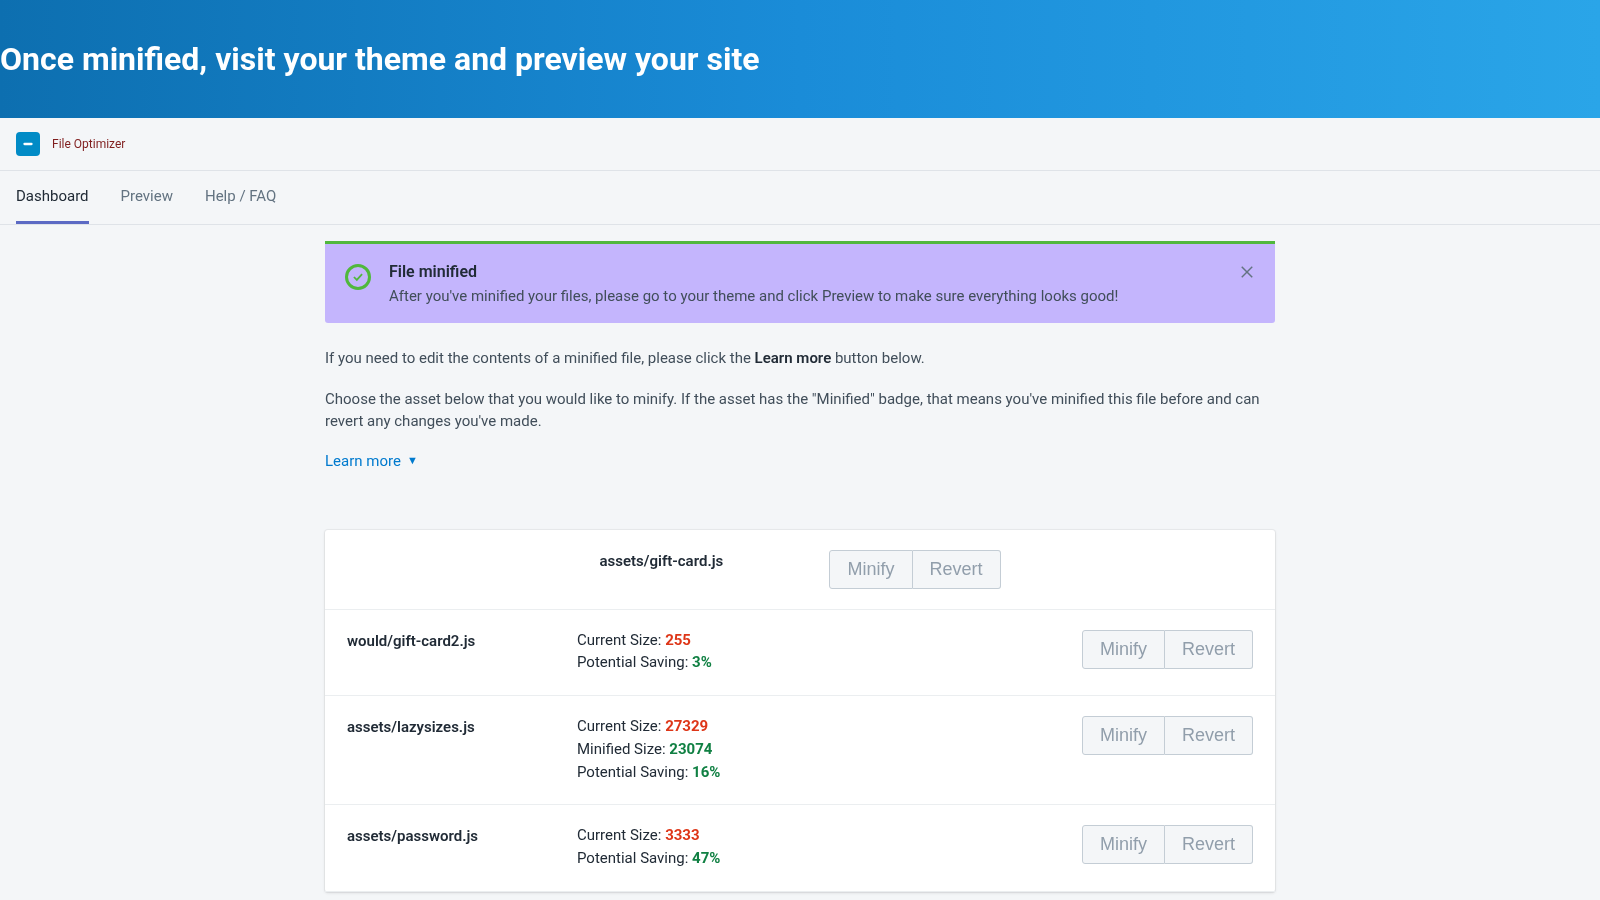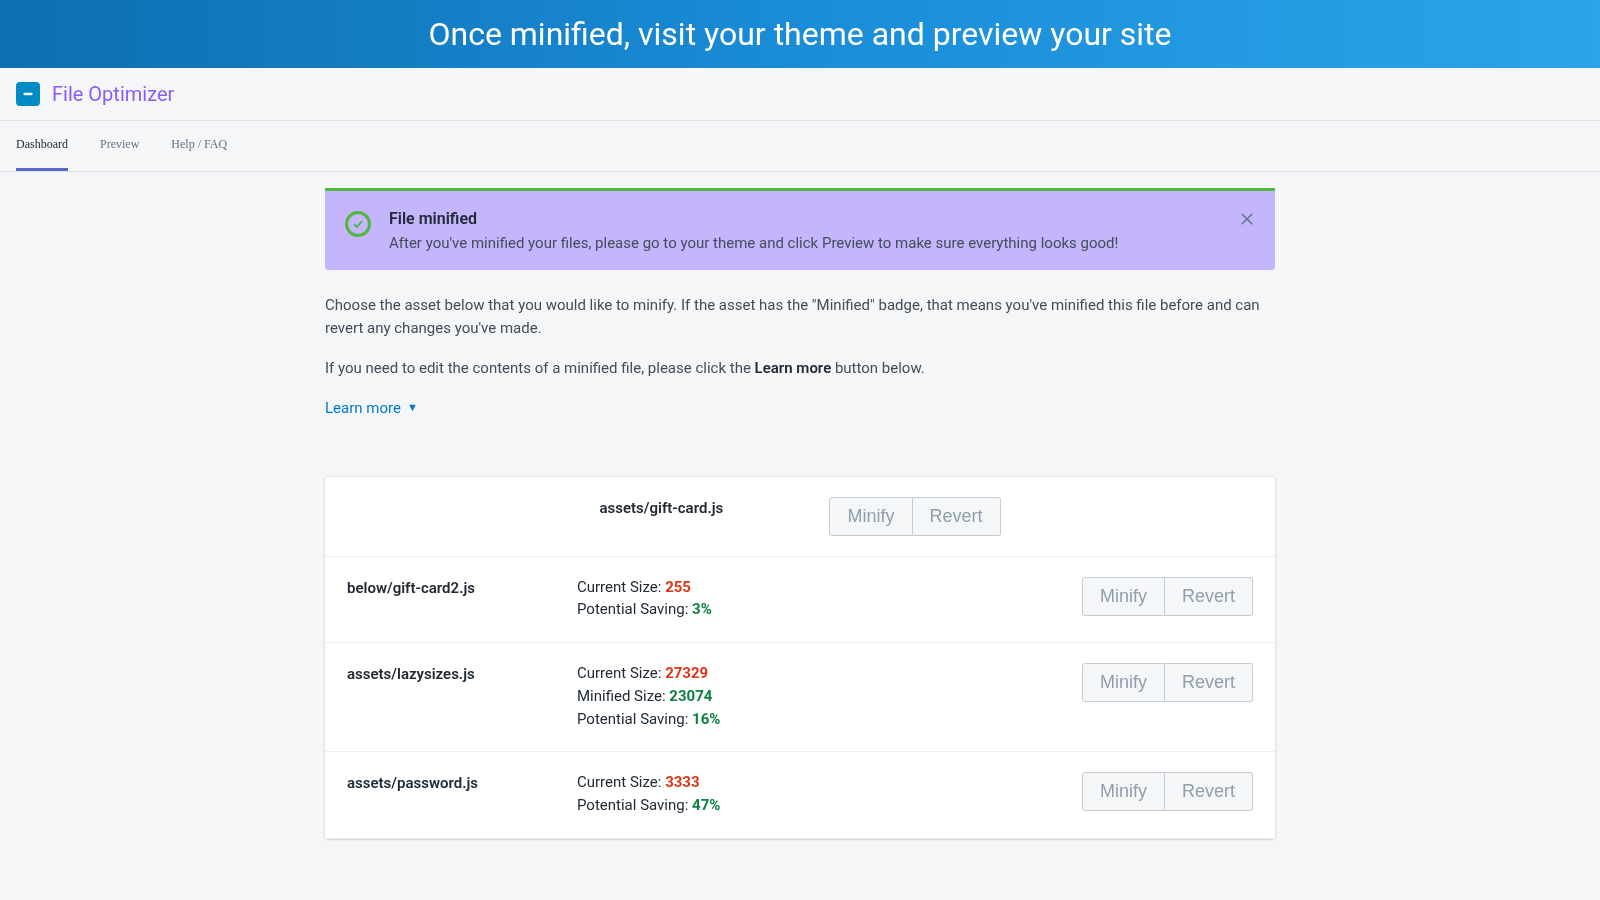--- a/index.html
+++ b/index.html
@@ -11,24 +11,24 @@
   font-family: -apple-system, BlinkMacSystemFont, "Segoe UI", Roboto, Helvetica, Arial, sans-serif;
   background: #f4f6f8;
   color: #212b36;
   width: 1600px;
   height: 900px;
   overflow: hidden;
 }
 .hero-banner {
   background: linear-gradient(90deg, #0d6fb0 0%, #1a8cd8 50%, #2aa5e8 100%);
   color: #fff;
-  text-align: center;
-  padding: 15px 0;
+  text-align: left;
+  padding: 40px 0;
   font-size: 32px;
-  font-weight: 400;
+  font-weight: 700;
 }
 .app-header {
   display: flex;
   align-items: center;
   padding: 14px 16px;
   border-bottom: 1px solid #dfe3e8;
   background: #f4f6f8;
 }
 .app-logo {
   width: 24px;
@@ -36,37 +36,36 @@
   background: #018bc6;
   border-radius: 4px;
   display: flex;
   align-items: center;
   justify-content: center;
   margin-right: 12px;
   color: #fff;
   font-size: 12px;
 }
 .app-title {
-  font-size: 20px;
-  color: #8b5cf6;
+  font-size: 12px;
+  color: #7f1d1d;
 }
 .tab-bar {
   display: flex;
   padding: 0 16px;
   border-bottom: 1px solid #dfe3e8;
   background: #f4f6f8;
 }
 .tab {
   padding: 16px 0;
   margin-right: 32px;
-  font-size: 12px;
+  font-size: 15px;
   color: #637381;
   cursor: pointer;
   border-bottom: 3px solid transparent;
-  font-family: Liberation Serif, serif;
 }
 .tab.active {
   border-bottom-color: #5c6ac4;
   color: #212b36;
 }
 .content {
   max-width: 950px;
   margin: 0 auto;
   padding: 16px 0 0 0;
 }
@@ -250,41 +249,41 @@
       <div class="alert-text">After you've minified your files, please go to your theme and click Preview to make sure everything looks good!</div>
     </div>
     <div class="alert-close">
       <svg viewBox="0 0 24 24" width="18" height="18" stroke="#637381" stroke-width="2" fill="none">
           <line x1="5" y1="5" x2="19" y2="19"></line>
           <line x1="19" y1="5" x2="5" y2="19"></line>
         </svg>
     </div>
   </div>
 
-  <p class="intro-text">Choose the asset below that you would like to minify. If the asset has the "Minified" badge, that means you've minified this file before and can revert any changes you've made.</p>
-
   <p class="intro-text">
     <span>If you need to edit the contents of a minified file, please click the </span><b>Learn more</b><span> button below.</span>
   </p>
+
+  <p class="intro-text">Choose the asset below that you would like to minify. If the asset has the "Minified" badge, that means you've minified this file before and can revert any changes you've made.</p>
 
   <div class="learn-more">
     <span>Learn more</span>
     <span class="learn-more-caret">▼</span>
   </div>
 
   <div class="file-list" id="file-list">
       <div class="file-row">
         <div class="file-name">assets/gift-card.js</div>
         <div class="file-actions btn-group">
           <button class="btn" disabled="">Minify</button>
           <button class="btn" disabled="">Revert</button>
         </div>
       </div>
       <div class="file-row">
-        <div class="file-name">below/gift-card2.js</div>
+        <div class="file-name">would/gift-card2.js</div>
         <div class="file-stats">
           <div class="stat-line">Current Size: <span class="stat-red">255</span></div>
           <div class="stat-line">Potential Saving: <span class="stat-green">3%</span></div>
         </div>
         <div class="file-actions btn-group">
           <button class="btn" disabled="">Minify</button>
           <button class="btn" disabled="">Revert</button>
         </div>
       </div>
       <div class="file-row">

